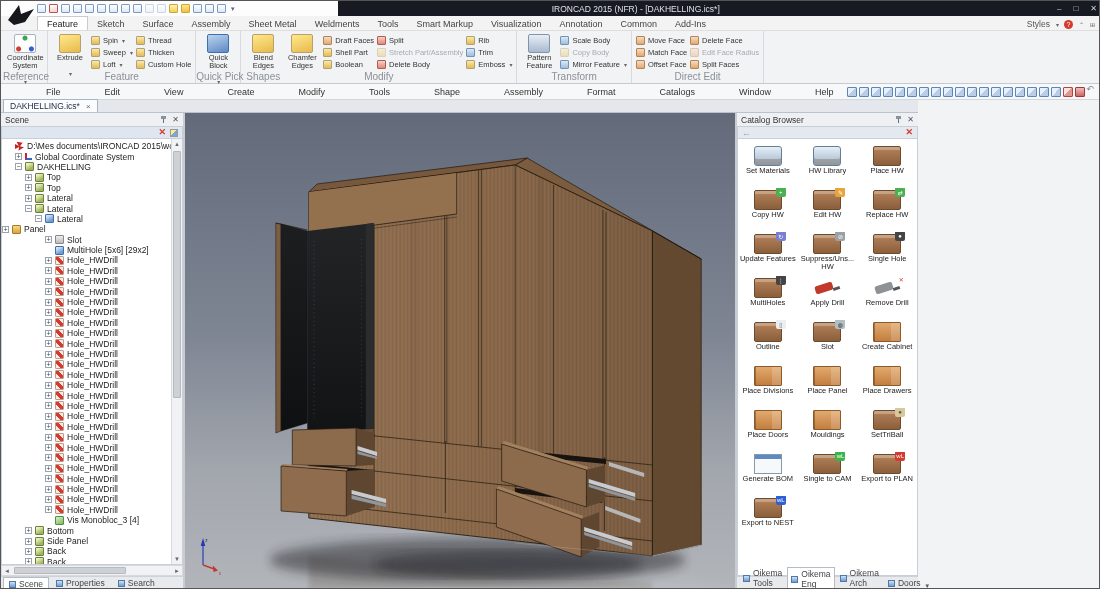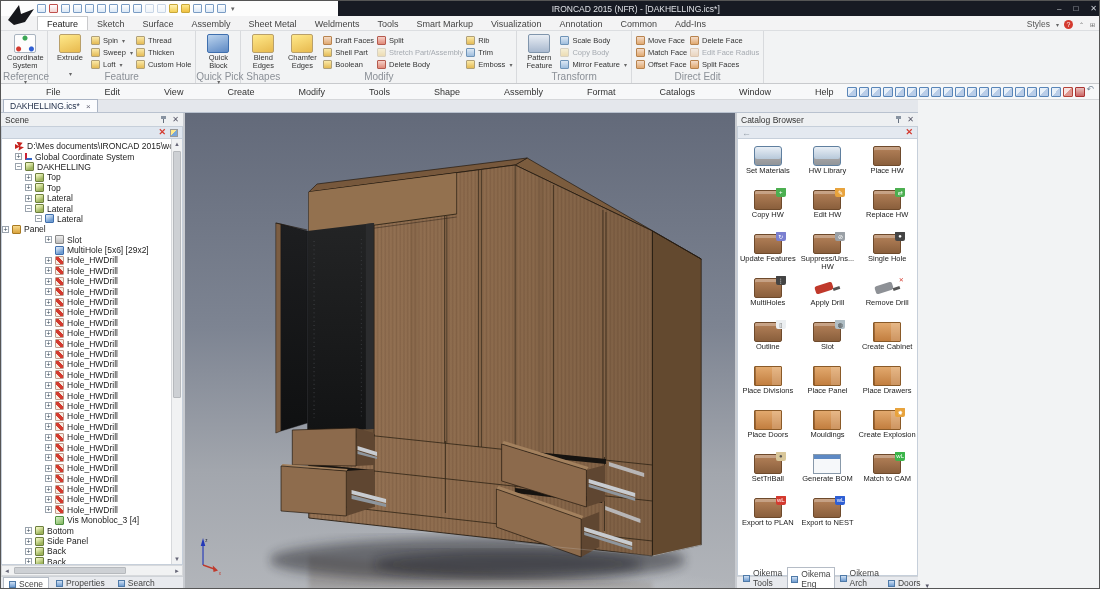--- a/index.html
+++ b/index.html
@@ -890,40 +890,34 @@
               </div>
               <div class="citem">
                 <div class="cic" data-kind="cab"></div>
                 <div class="clbl">Place Doors</div>
               </div>
               <div class="citem">
                 <div class="cic" data-kind="cab"></div>
                 <div class="clbl">Mouldings</div>
               </div>
               <div class="citem">
-                <div class="cic" data-kind="cab">
-                  <span class="cbadge" style="background: rgb(232, 163, 61); color: rgb(255, 255, 255);">✸</span>
-                </div>
-                <div class="clbl">Create Explosion</div>
-              </div>
-              <div class="citem">
                 <div class="cic" data-kind="crate">
                   <span class="cbadge" style="background: rgb(217, 199, 154); color: rgb(85, 85, 85);">●</span>
                 </div>
                 <div class="clbl">SetTriBall</div>
               </div>
               <div class="citem">
                 <div class="cic" data-kind="sheet"></div>
                 <div class="clbl">Generate BOM</div>
               </div>
               <div class="citem">
                 <div class="cic" data-kind="crate">
                   <span class="cbadge" style="background: rgb(59, 181, 74); color: rgb(255, 255, 255);">wL</span>
                 </div>
-                <div class="clbl">Match to CAM</div>
+                <div class="clbl">Single to CAM</div>
               </div>
               <div class="citem">
                 <div class="cic" data-kind="crate">
                   <span class="cbadge" style="background: rgb(212, 58, 47); color: rgb(255, 255, 255);">wL</span>
                 </div>
                 <div class="clbl">Export to PLAN</div>
               </div>
               <div class="citem">
                 <div class="cic" data-kind="crate">
                   <span class="cbadge" style="background: rgb(47, 95, 212); color: rgb(255, 255, 255);">wL</span>

